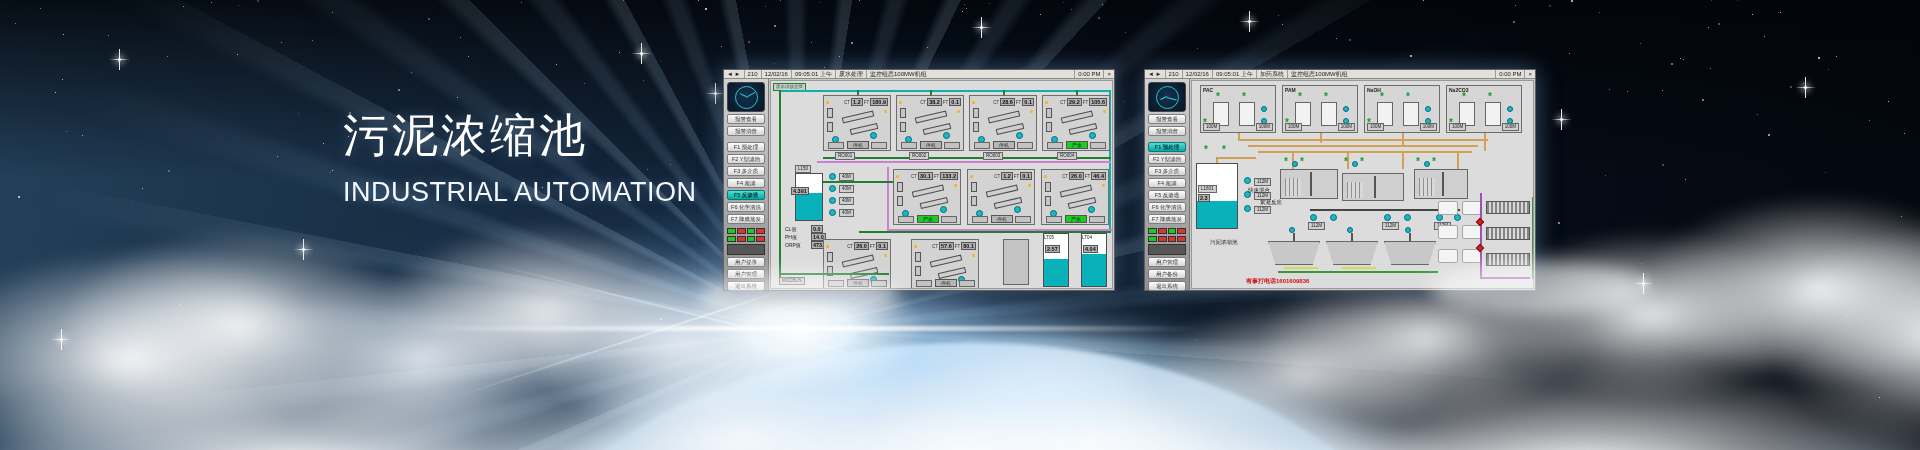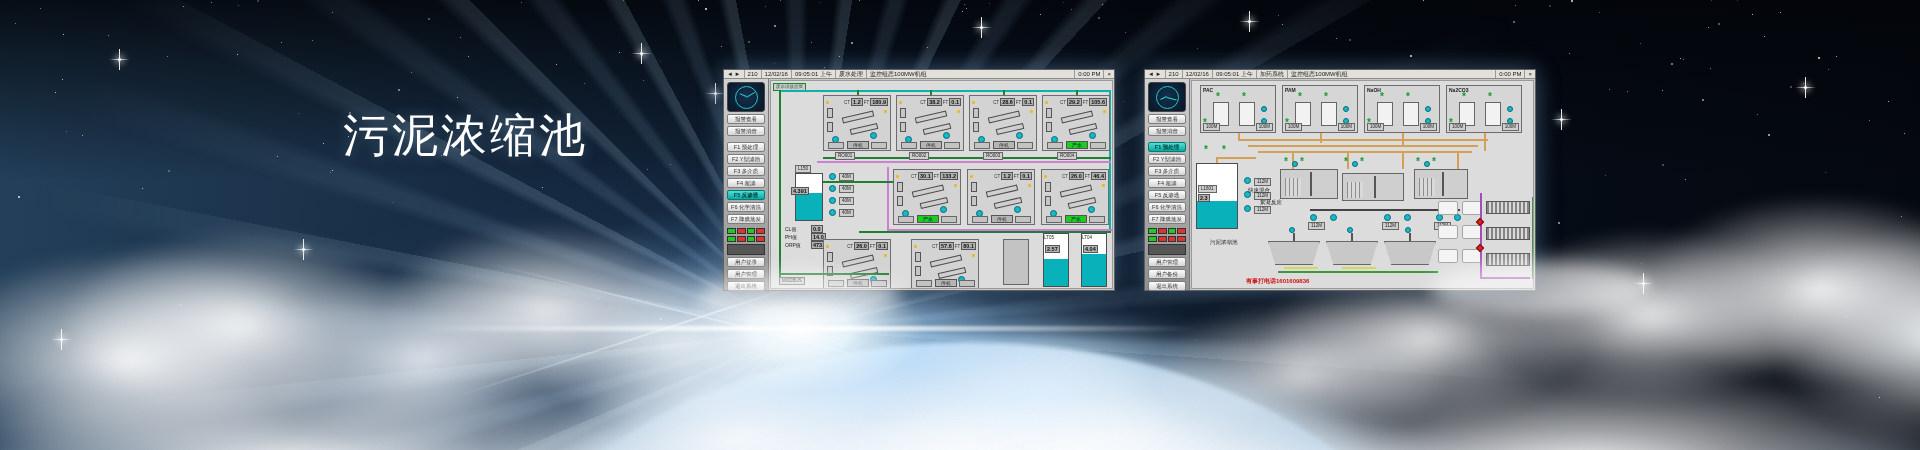--- a/index.html
+++ b/index.html
@@ -320,20 +320,21 @@
       <div style="left: 1210px; top: 360px; width: 760px; height: 220px; background: radial-gradient(closest-side, rgba(255, 255, 255, 0.97), transparent); filter: blur(8px); border-radius: 50%; position: absolute;"></div>
       <div style="left: 700px; top: 395px; width: 800px; height: 200px; background: radial-gradient(closest-side, rgba(255, 255, 255, 0.95), transparent); filter: blur(8px); border-radius: 50%; position: absolute;"></div>
       <div style="left: -40px; top: 420px; width: 2000px; height: 160px; background: radial-gradient(closest-side, rgba(244, 248, 252, 0.95), transparent); filter: blur(8px); border-radius: 50%; position: absolute;"></div>
       <div style="left: -60px; top: 430px; width: 300px; height: 120px; background: radial-gradient(closest-side, rgba(150, 175, 198, 0.5), transparent); filter: blur(8px); border-radius: 50%; position: absolute;"></div>
       <div style="left: 1700px; top: 420px; width: 320px; height: 130px; background: radial-gradient(closest-side, rgba(160, 185, 205, 0.45), transparent); filter: blur(8px); border-radius: 50%; position: absolute;"></div>
       <div style="left: 900px; top: 330px; width: 260px; height: 120px; background: radial-gradient(closest-side, rgba(214, 236, 255, 0.55), transparent); filter: blur(8px); border-radius: 50%; position: absolute;"></div>
     </div>
 
   <div class="hero">
     <h1>污泥浓缩池</h1>
+    <h2>INDUSTRIAL AUTOMATION</h2>
   </div>
 
   <div class="win" id="win-left" style="left:723px; top:69px;">
       <div class="titlebar">
         <div class="tcell">◄ ►</div>
         <div class="tcell">210</div>
         <div class="tcell">12/02/16</div>
         <div class="tcell">09:05:01 上午</div>
         <div class="tcell">废水处理</div>
         <div class="tcell grow" style="flex: 1 1 0%;">监控组态100MW机组</div>

